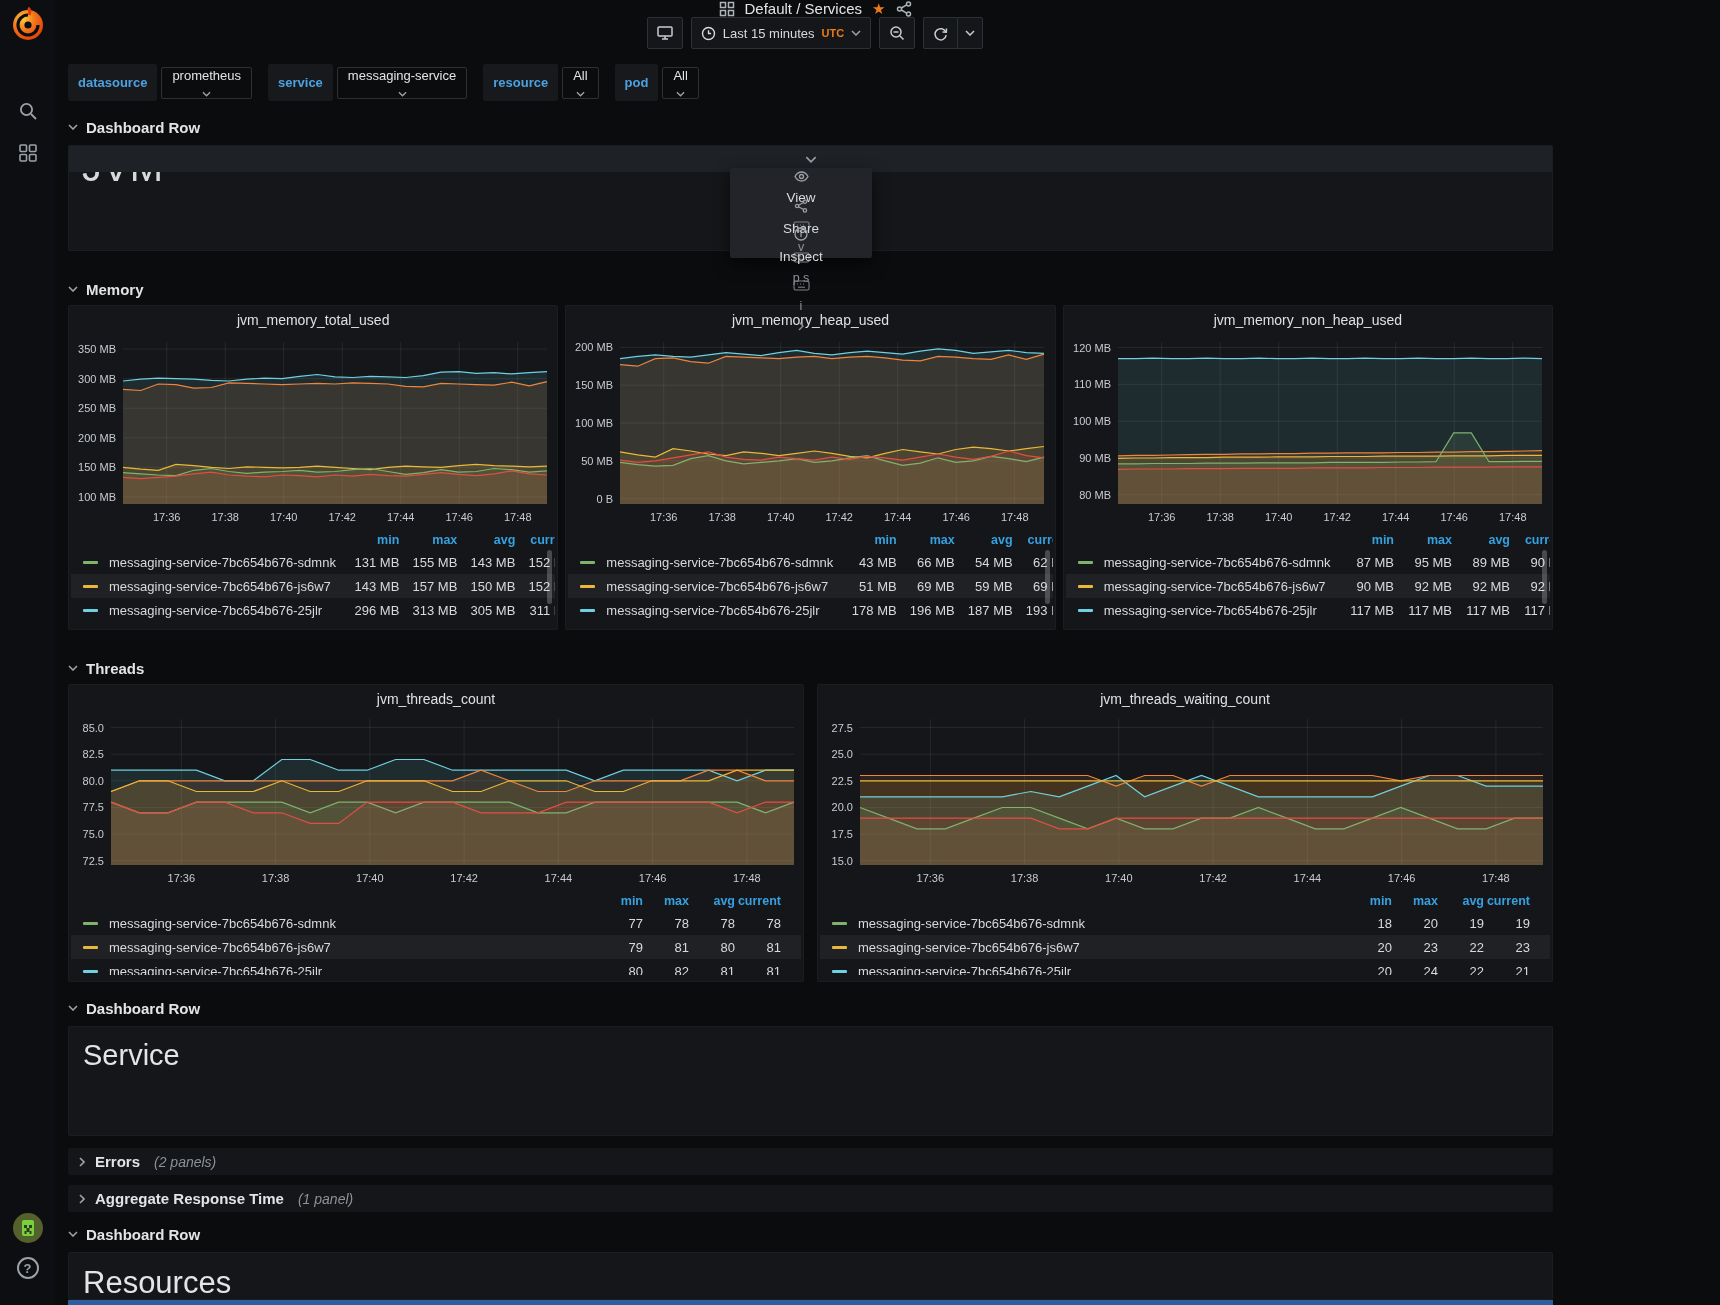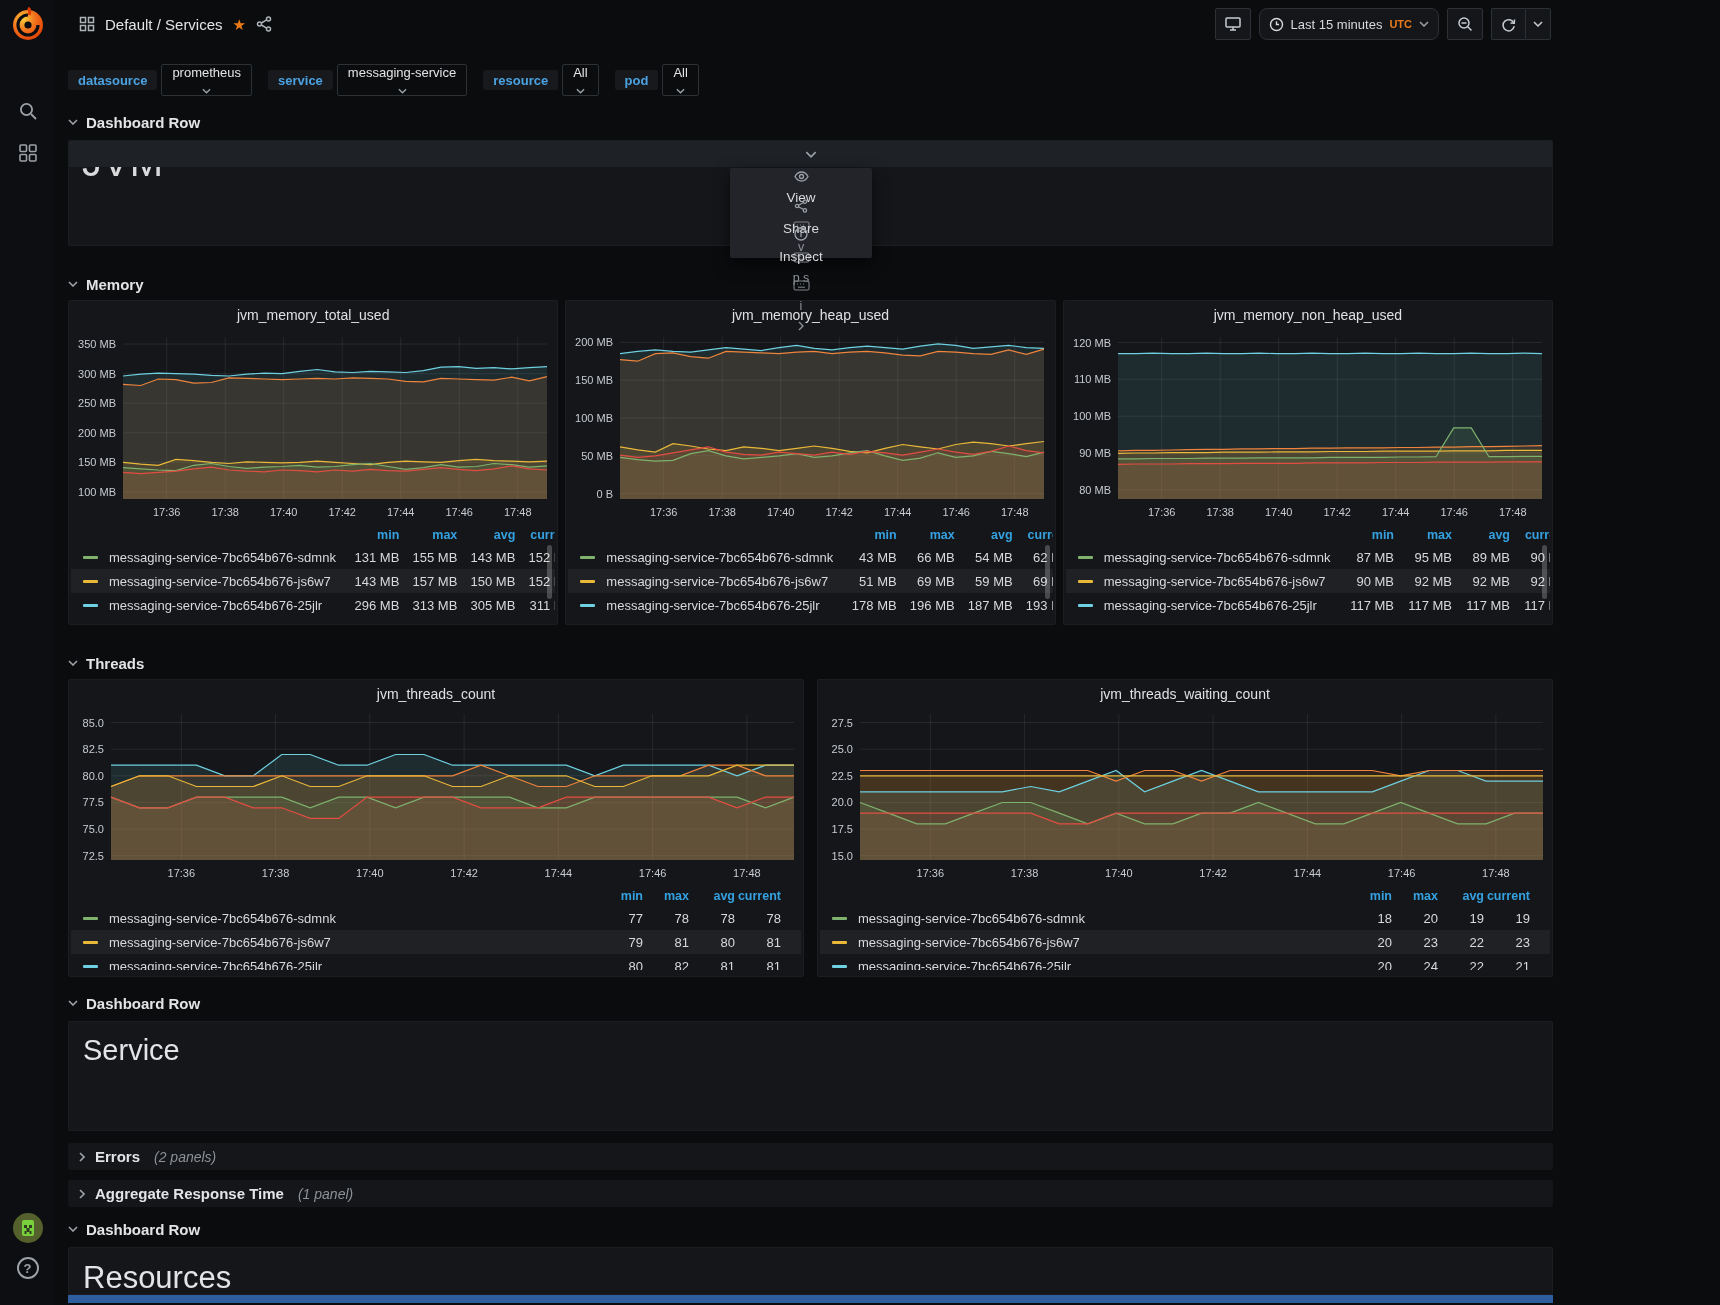--- a/index.html
+++ b/index.html
@@ -13,37 +13,37 @@
   .sidebar { position:absolute; left:0; top:0; width:55px; height:1305px; background:#0d0e11; display:flex; flex-direction:column; align-items:center; z-index:4; }
   .logo { width:36px; height:36px; margin-top:6px; }
   .side-icon { width:22px; height:22px; color:#9da2a8; display:flex; align-items:center; justify-content:center; cursor:pointer; }
   .side-icon.search { margin-top:58px; }
   .side-icon.grid { margin-top:20px; }
   .side-spacer { flex:1; }
   .avatar { width:30px; height:30px; border-radius:50%; background:#55612c; overflow:hidden; display:flex; align-items:center; justify-content:center; margin-bottom:14px; cursor:pointer; }
   .help-circle { width:22px; height:22px; border-radius:50%; border:2px solid #9da2a8; color:#9da2a8; font-size:13px; font-weight:700; display:flex; align-items:center; justify-content:center; margin-bottom:26px; cursor:pointer; }
   
   .main { margin-left:55px; }
-  .topbar { height:48px; display:flex; align-items:center; justify-content:space-between; padding:0 169px 0 24px; }
+  .topbar { height:48px; display:flex; align-items:center; justify-content:space-between; padding:0 169px 0 24px;flex-direction:column; }
   .tb-left { display:flex; align-items:center; gap:10px; }
   .crumb-icon { color:#aeb3b9; display:flex; }
   .crumb { font-size:15px; font-weight:500; color:#e3e4e6; }
   .star { color:#eb7b18; font-size:15px; line-height:1; cursor:pointer; }
   .share { color:#aeb3b9; display:flex; cursor:pointer; }
   .tb-right { display:flex; align-items:center; gap:8px; }
   .tb-btn { height:32px; background:#141619; border:1px solid #2c3136; border-radius:2px; color:#c7ccd2; display:flex; align-items:center; justify-content:center; padding:0 9px; cursor:pointer; }
-  .time-btn { gap:7px; font-size:13px; font-weight:500; color:#d8d9da;border-radius:8px; }
+  .time-btn { gap:7px; font-size:13px; font-weight:500; color:#d8d9da; }
   .utc { color:#eb7b18; font-size:11px; font-weight:700; }
   .split { display:flex; }
   .split .tb-btn:first-child { border-right:none; border-radius:2px 0 0 2px; }
   .split .tb-btn:last-child { border-radius:0 2px 2px 0; padding:0 7px; }
   
   .vars { display:flex; align-items:center; gap:16px; padding:16px 0 0 13px; }
   .var-pair { display:flex; align-items:center; gap:4px; }
-  .var-label { height:20px; display:flex; align-items:center; padding:0 10px; background:#17191d; border-radius:2px; color:#4ca2e0; font-size:13px; font-weight:700; cursor:pointer; }
+  .var-label { height:37px; display:flex; align-items:center; padding:0 10px; background:#17191d; border-radius:2px; color:#4ca2e0; font-size:13px; font-weight:700; cursor:pointer; }
   .var-value { height:32px; display:flex; align-items:center; gap:8px; padding:0 10px; border:1px solid #2c3136; border-radius:2px; color:#e3e4e6; font-size:13px; font-weight:500; cursor:pointer;flex-direction:column; }
   .chev { display:flex; color:#9da2a8; }
   
   .content { width:1485px; margin-left:13px; }
   .row-header { display:flex; align-items:center; gap:8px; margin-top:14px; height:24px; cursor:pointer; }
   .row-header .rh-label { font-size:15px; font-weight:700; color:#e3e4e6; }
   .row-collapsed { display:flex; align-items:center; gap:8px; margin-top:12px; height:27px; background:#141619; border-radius:2px; padding-left:9px; cursor:pointer; }
   .row-collapsed .rh-label { font-size:15px; font-weight:700; color:#e3e4e6; }
   .rh-count { font-size:14px; font-style:italic; color:#8d9298; margin-left:6px; }
   .panel { background:#141619; border:1px solid rgba(255,255,255,0.03); border-radius:2px; }

